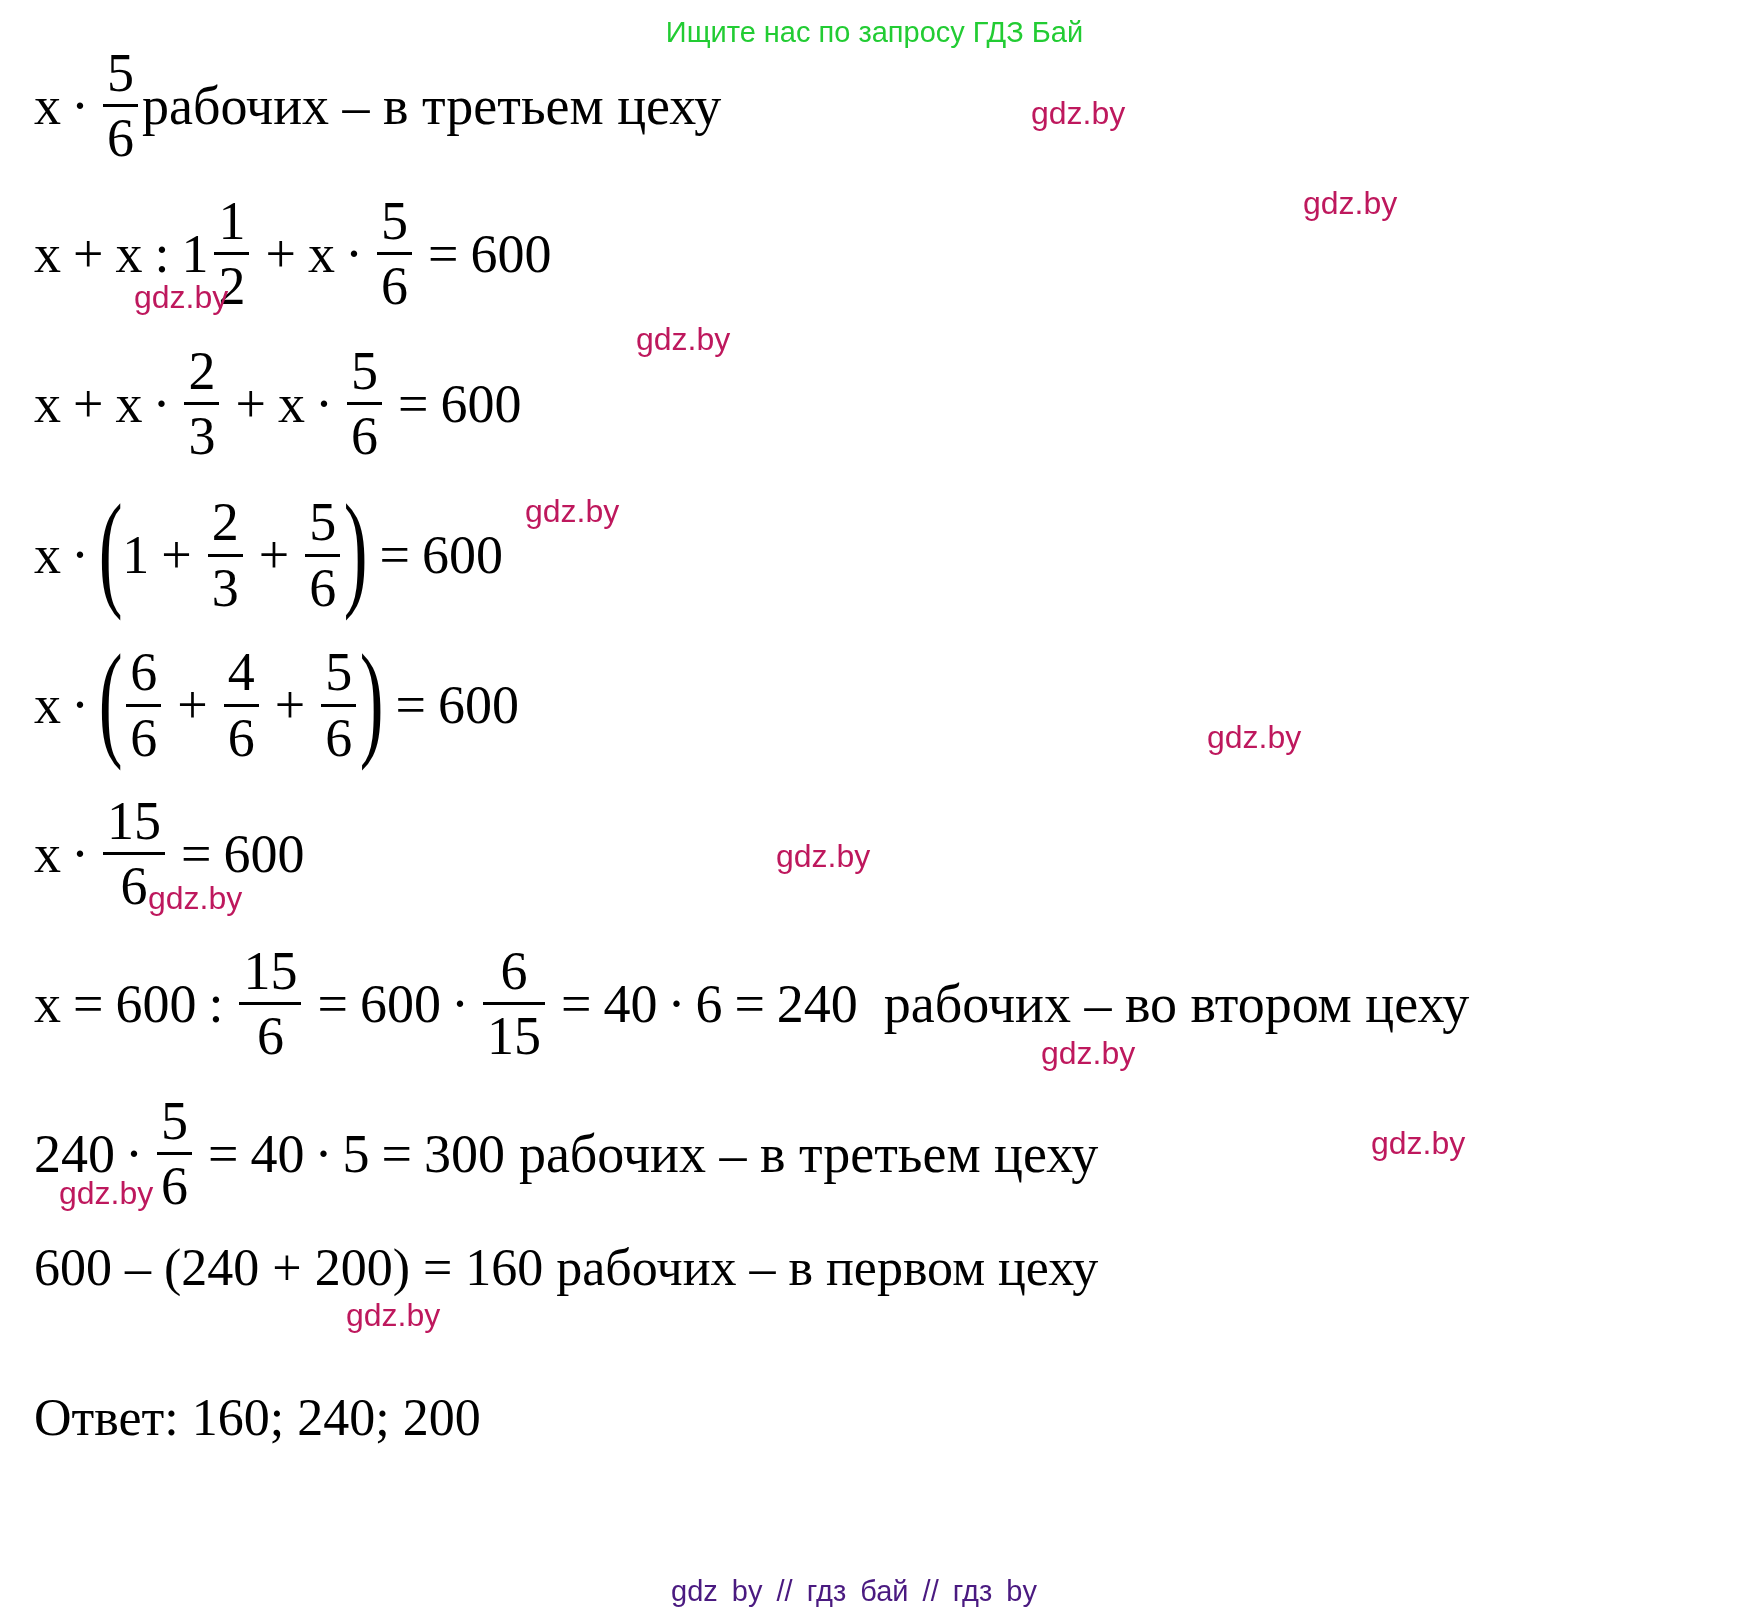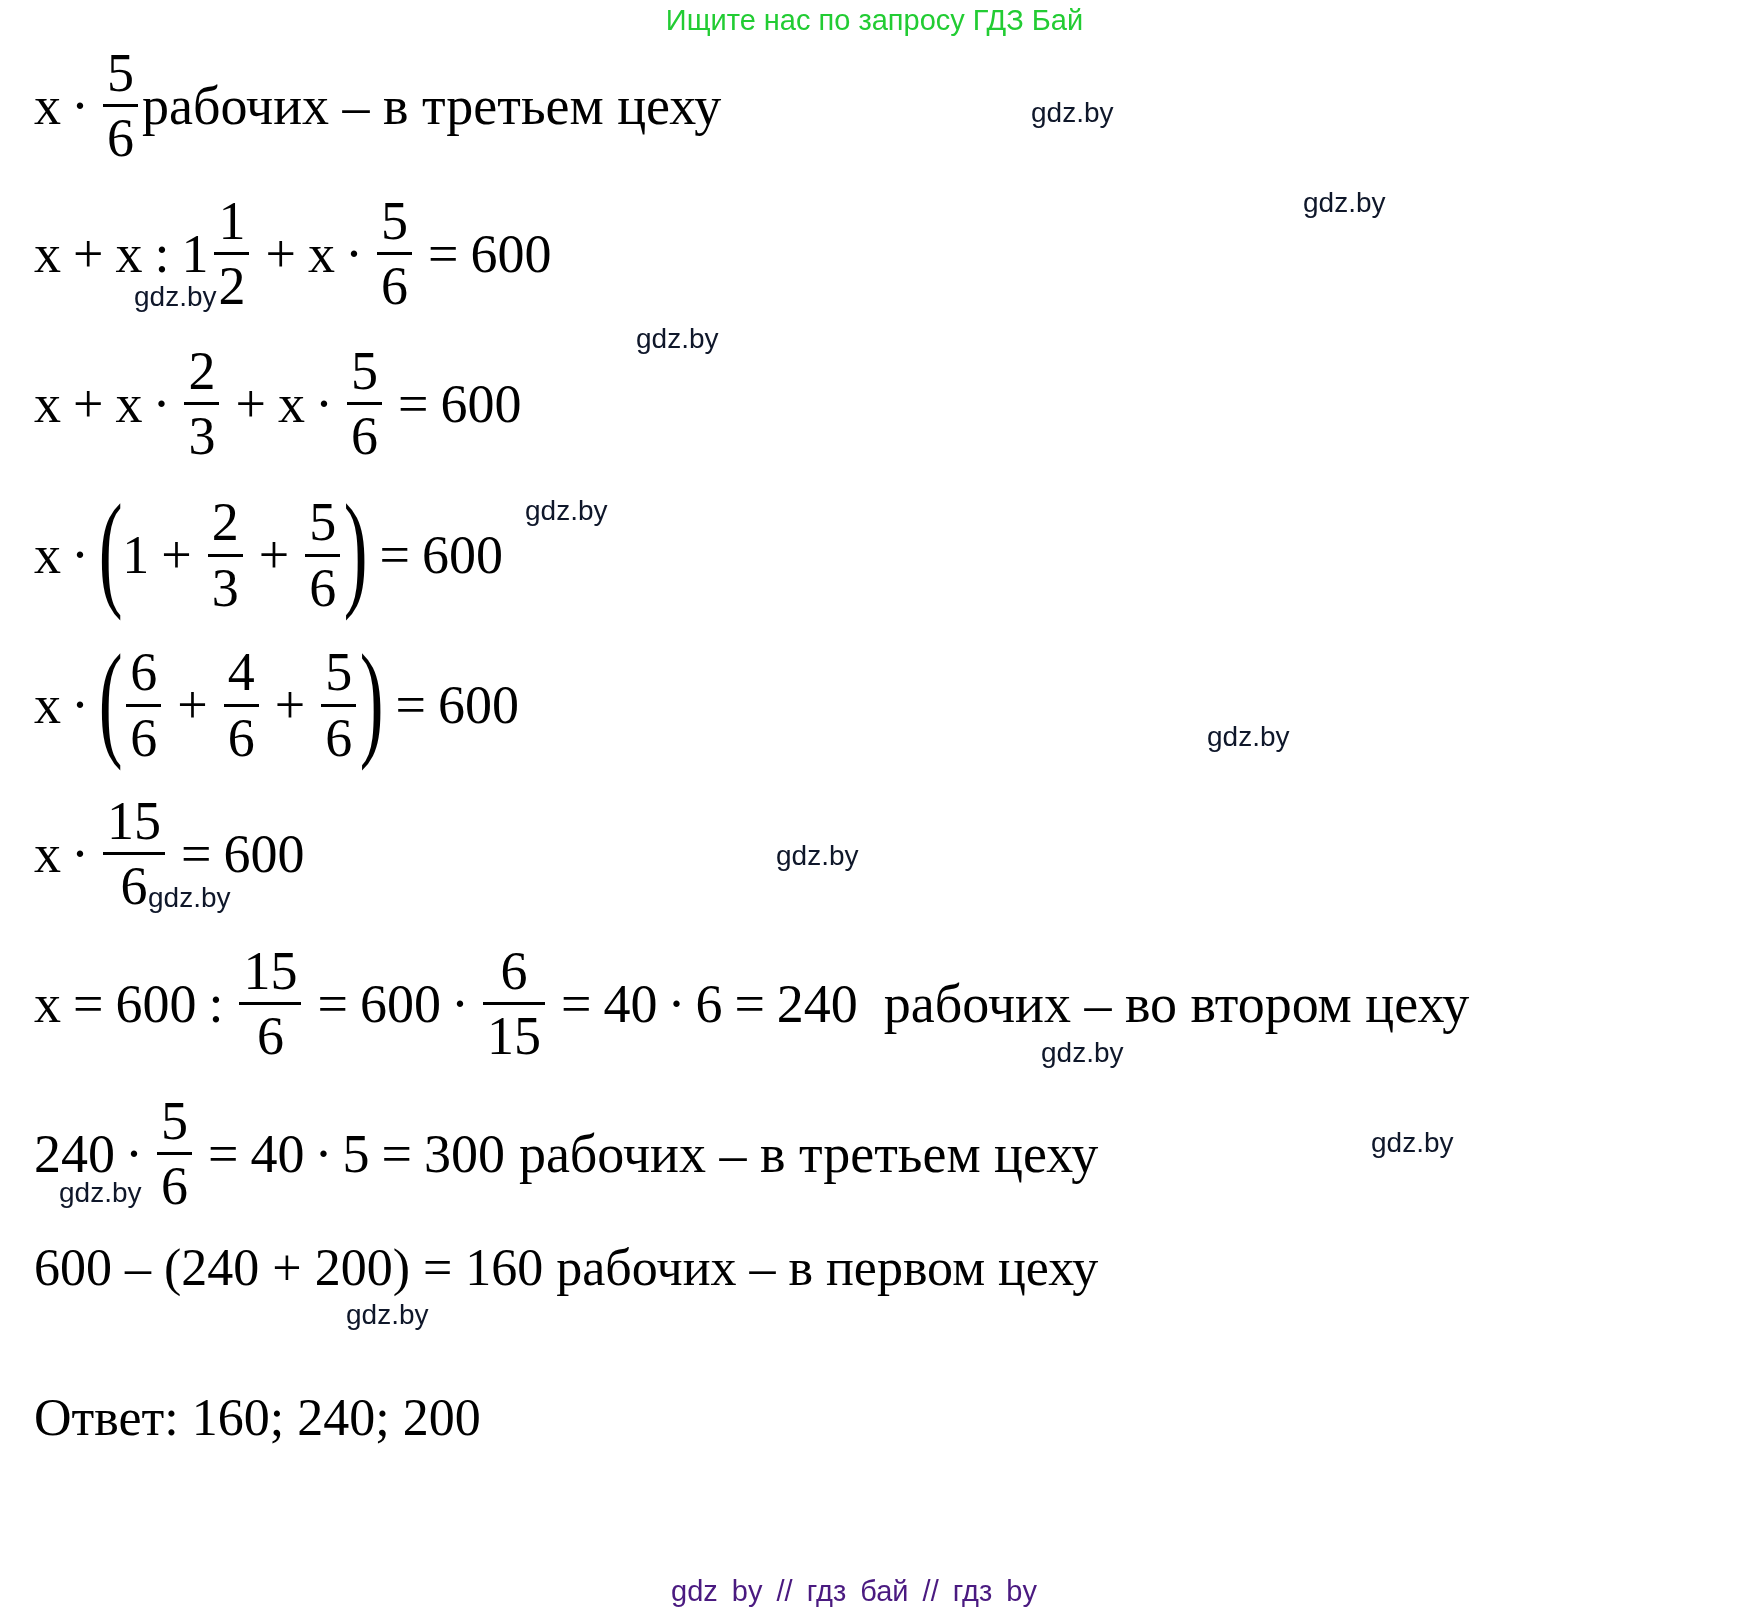--- a/index.html
+++ b/index.html
@@ -1,19 +1,19 @@
 <!DOCTYPE html>
 <html><head>
 <meta charset="utf-8">
 <style>
   html, body { margin: 0; padding: 0; background: #ffffff; }
   body { width: 1749px; height: 1608px; position: relative; overflow: hidden; font-family: "Liberation Serif", serif; color: #000; }
-  .banner { position: absolute; top: 4px; left: 0; width: 1749px; text-align: center; font-family: "Liberation Sans", sans-serif; font-size: 29px; color: #22cc33; line-height: 32px; }
+  .banner { position: absolute; top: 16px; left: 0; width: 1749px; text-align: center; font-family: "Liberation Sans", sans-serif; font-size: 29px; color: #22cc33; line-height: 32px; }
   .footer { position: absolute; top: 1575px; left: 0; width: 1708px; text-align: center; font-family: "Liberation Sans", sans-serif; font-size: 29px; color: #4a1a80; line-height: 32px; word-spacing: 6px; }
-  .wm { position: absolute; font-family: "Liberation Sans", sans-serif; font-size: 28px; color: #0f172a; line-height: 30px; }
+  .wm { position: absolute; font-family: "Liberation Sans", sans-serif; font-size: 32px; color: #be185d; line-height: 30px; }
   .line { position: absolute; left: 34px; display: flex; align-items: center; white-space: nowrap; font-size: 54px; }
   .line.serif2 { font-size: 52px; }
   .t { display: inline-block; }
   .op { display: inline-block; margin: 0 12px; }
   .dot { display: inline-block; margin: 0 10px; }
   .frac { display: inline-flex; flex-direction: column; align-items: center; vertical-align: middle; margin: 0 4px; }
   .frac .num, .frac .den { display: block; line-height: 1.15; padding: 0 4px; }
   .frac .bar { display: block; width: 100%; height: 3px; background: #000; }
   .paren { display: inline-block; font-size: 130px; line-height: 1; transform: scaleX(0.55); margin: 0 -10px; position: relative; top: -6px; }
   .mixed-int { display: inline-block; margin-right: 2px; }

